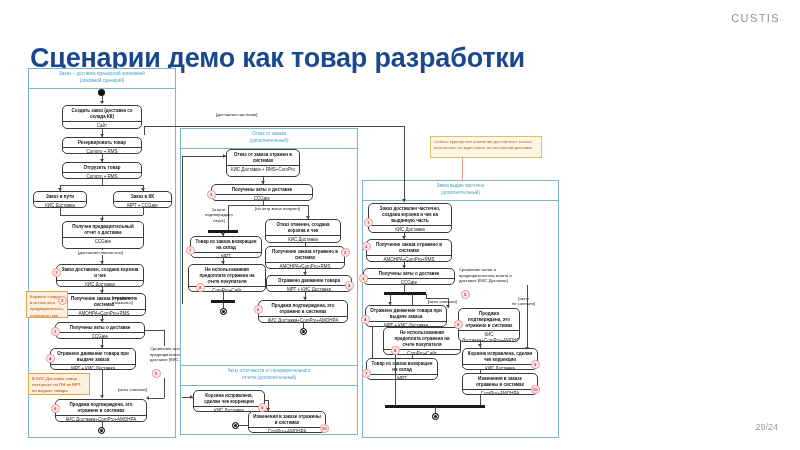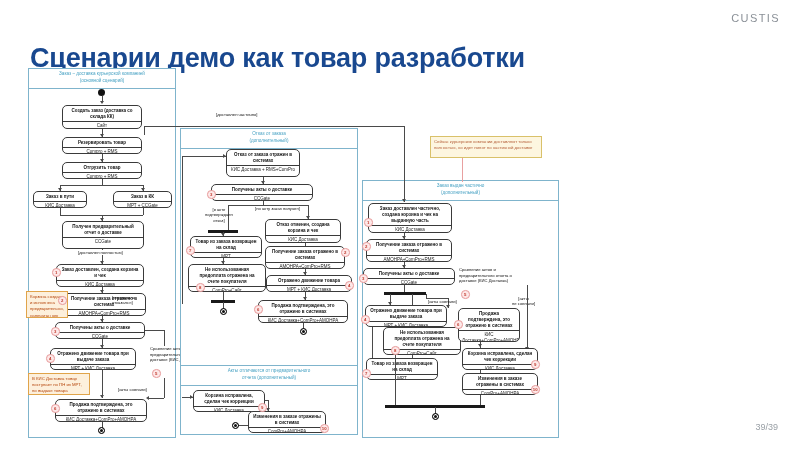--- a/index.html
+++ b/index.html
@@ -145,21 +145,21 @@
     position:absolute; width:7px; height:7px; border-radius:50%;
     background:#111;
   }
   .end-dot { border:1.2px solid #111; background:#111; box-shadow:0 0 0 1px #fff inset; }
 </style>
 </head>
 <body>
 
 <div class="brand">CUSTIS</div>
 <h1 class="slide-title">Сценарии демо как товар разработки</h1>
-<div class="page-num">39/39</div>
+<div class="page-num">29/24</div>
 
 <div class="canvas">
 
   <div class="frame" style="left:28px; top:8px; width:148px; height:370px;">
     <div class="frame-title">
       <span>Заказ – доставка курьерской компанией</span><br>
       <span>(основной сценарий)</span>
     </div>
   </div>
 

